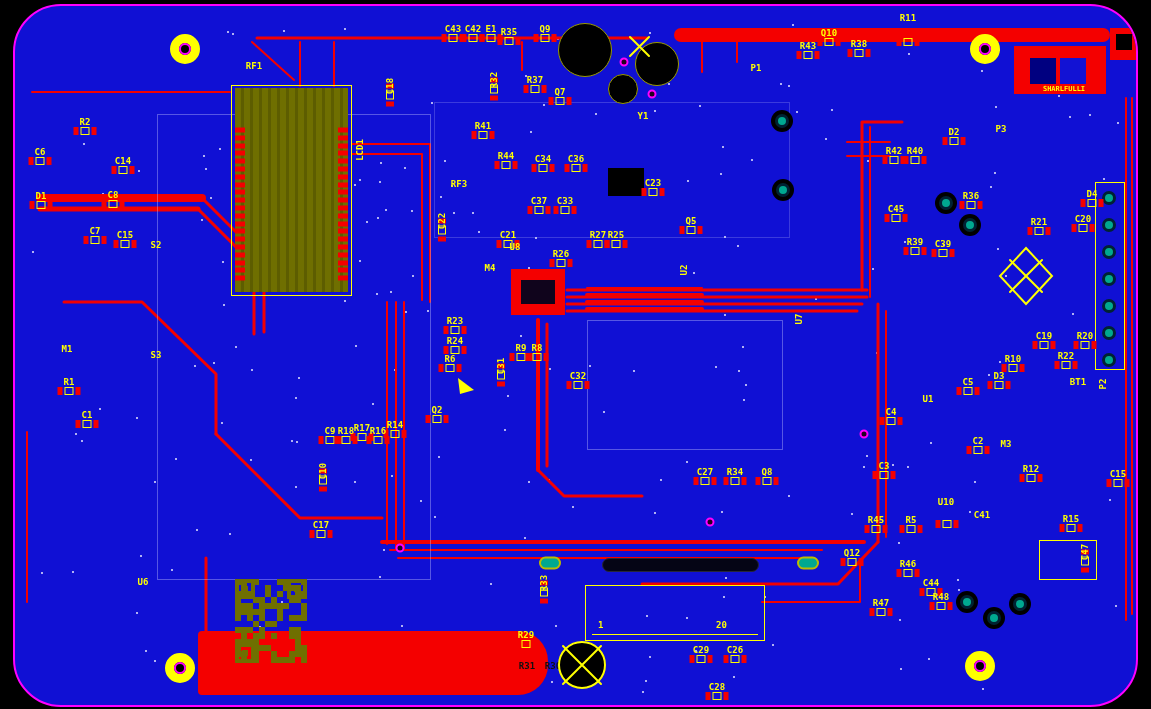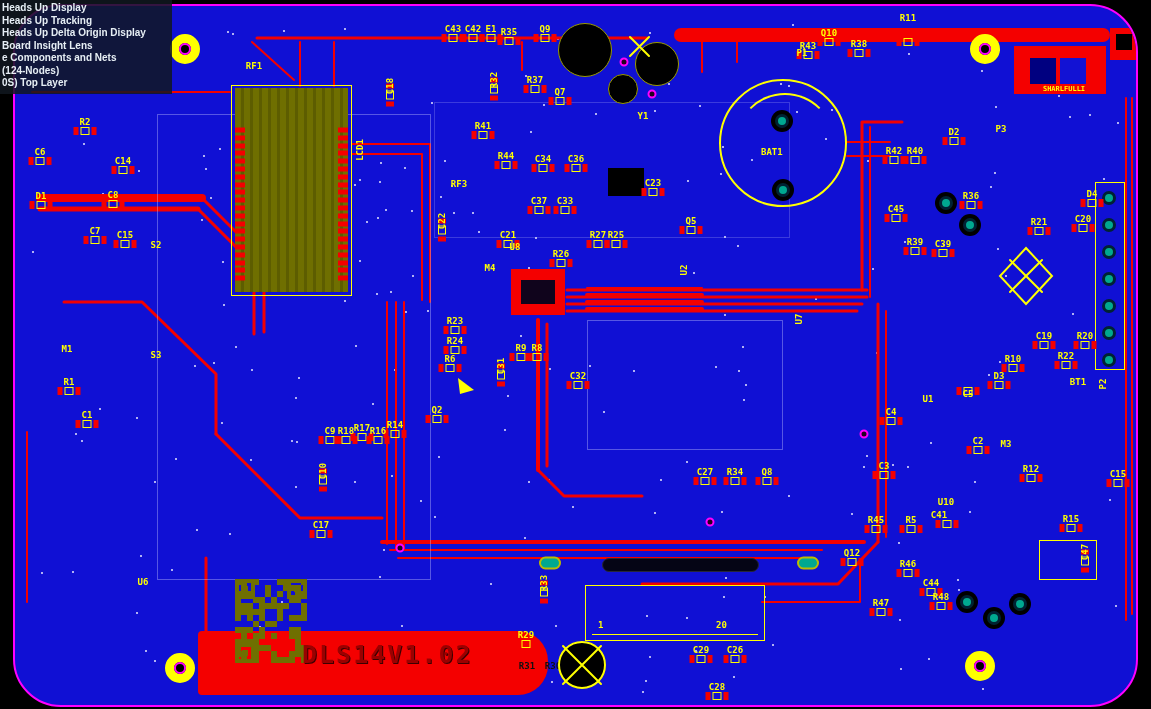--- a/index.html
+++ b/index.html
@@ -416,23 +416,20 @@
           <i class="mpad" style="left: 238px; top: 252.8px;"></i>
           <i class="mpad" style="left: 341px; top: 252.8px;"></i>
           <i class="mpad" style="left: 238px; top: 260.6px;"></i>
           <i class="mpad" style="left: 341px; top: 260.6px;"></i>
           <i class="mpad" style="left: 238px; top: 268.4px;"></i>
           <i class="mpad" style="left: 341px; top: 268.4px;"></i>
           <i class="mpad" style="left: 238px; top: 276.2px;"></i>
           <i class="mpad" style="left: 341px; top: 276.2px;"></i>
         </div>
 
-      <div class="bat">
-        <span class="batlabel">BAT1</span>
-      </div>
 
       <div class="blkrect" style="left:606px;top:166px;width:36px;height:28px"></div>
       <div class="slot"></div>
 
       <div class="conn">
         <span class="pin1">1</span>
         <span class="pin30">20</span>
       </div>
 
       <div class="silkbox" style="left:1093px;top:180px;width:30px;height:188px"></div>
@@ -563,21 +560,20 @@
             <i></i>
           </i>
           <i class="qrf" style="left: 52px; top: 0px;">
             <i></i>
           </i>
           <i class="qrf" style="left: 0px; top: 64px;">
             <i></i>
           </i>
         </div>
 
-      <span class="version">DLS14V1.02</span>
 
       <div class="deslayer">
           <span class="des" style="left: 252px; top: 64px;">RF1</span>
           <div class="fp vert" style="left: 388px; top: 89px;">
             <i class="pad"></i>
             <i class="fpbody"></i>
             <i class="pad"></i>
           </div>
           <span class="des vert" style="left: 388px; top: 84px;">C18</span>
           <div class="fp" style="left: 451px; top: 32px;">
@@ -928,21 +924,21 @@
             <i class="fpbody"></i>
             <i class="pad"></i>
           </div>
           <span class="des" style="left: 857px; top: 42px;">R38</span>
           <div class="fp" style="left: 906px; top: 36px;">
             <i class="pad"></i>
             <i class="fpbody"></i>
             <i class="pad"></i>
           </div>
           <span class="des" style="left: 906px; top: 16px;">R11</span>
-          <span class="des" style="left: 754px; top: 51px; margin-left: 46px;">P1</span>
+          <span class="des" style="left: 754px; top: 66px;">P1</span>
           <div class="fp" style="left: 892px; top: 154px;">
             <i class="pad"></i>
             <i class="fpbody"></i>
             <i class="pad"></i>
           </div>
           <span class="des" style="left: 892px; top: 149px;">R42</span>
           <div class="fp" style="left: 913px; top: 154px;">
             <i class="pad"></i>
             <i class="fpbody"></i>
             <i class="pad"></i>
@@ -1028,21 +1024,21 @@
             <i class="pad"></i>
             <i class="fpbody"></i>
             <i class="pad"></i>
           </div>
           <span class="des" style="left: 997px; top: 374px;">D3</span>
           <div class="fp" style="left: 966px; top: 385px;">
             <i class="pad"></i>
             <i class="fpbody"></i>
             <i class="pad"></i>
           </div>
-          <span class="des" style="left: 966px; top: 392px;">C5</span>
+          <span class="des" style="left: 966px; top: 380px;">C5</span>
           <span class="des" style="left: 926px; top: 397px;">U1</span>
           <div class="fp" style="left: 889px; top: 415px;">
             <i class="pad"></i>
             <i class="fpbody"></i>
             <i class="pad"></i>
           </div>
           <span class="des" style="left: 889px; top: 410px;">C4</span>
           <div class="fp" style="left: 976px; top: 444px;">
             <i class="pad"></i>
             <i class="fpbody"></i>
@@ -1090,21 +1086,21 @@
             <i class="pad"></i>
             <i class="fpbody"></i>
             <i class="pad"></i>
           </div>
           <span class="des" style="left: 909px; top: 518px;">R5</span>
           <div class="fp" style="left: 945px; top: 518px;">
             <i class="pad"></i>
             <i class="fpbody"></i>
             <i class="pad"></i>
           </div>
-          <span class="des" style="left: 937px; top: 513px;">C41</span>
+          <span class="des" style="left: 980px; top: 513px;">C41</span>
           <span class="des" style="left: 944px; top: 500px;">U10</span>
           <div class="fp" style="left: 850px; top: 556px;">
             <i class="pad"></i>
             <i class="fpbody"></i>
             <i class="pad"></i>
           </div>
           <span class="des" style="left: 850px; top: 551px;">Q12</span>
           <div class="fp" style="left: 906px; top: 567px;">
             <i class="pad"></i>
             <i class="fpbody"></i>
@@ -1144,25 +1140,14 @@
         <path class="silk" d="M628 35 L647 54 M647 35 L628 54"></path>
         <path class="silk" d="M561 644 L599 682 M599 644 L561 682"></path>
         <path class="silk" d="M1024 246 L1050 274 L1024 302 L998 274 Z"></path>
         <path class="silk" d="M1008 258 L1040 290 M1040 258 L1008 290"></path>
         <path class="silkfill" d="M456 376 L472 388 L458 392 Z"></path>
       </svg>
 
     </div>
   </div>
 
-  <div class="hud">
-    <div>
-        <div class="hud-line">Heads Up Display</div>
-        <div class="hud-line">Heads Up Tracking</div>
-        <div class="hud-line">Heads Up Delta Origin Display</div>
-        <div class="hud-line">Board Insight Lens</div>
-        <div class="hud-line">e Components and Nets</div>
-        <div class="hud-line">   (124-Nodes)</div>
-        <div class="hud-line">0S)  Top Layer</div>
-      </div>
-  </div>
 
 </div>
 
 </body></html>

